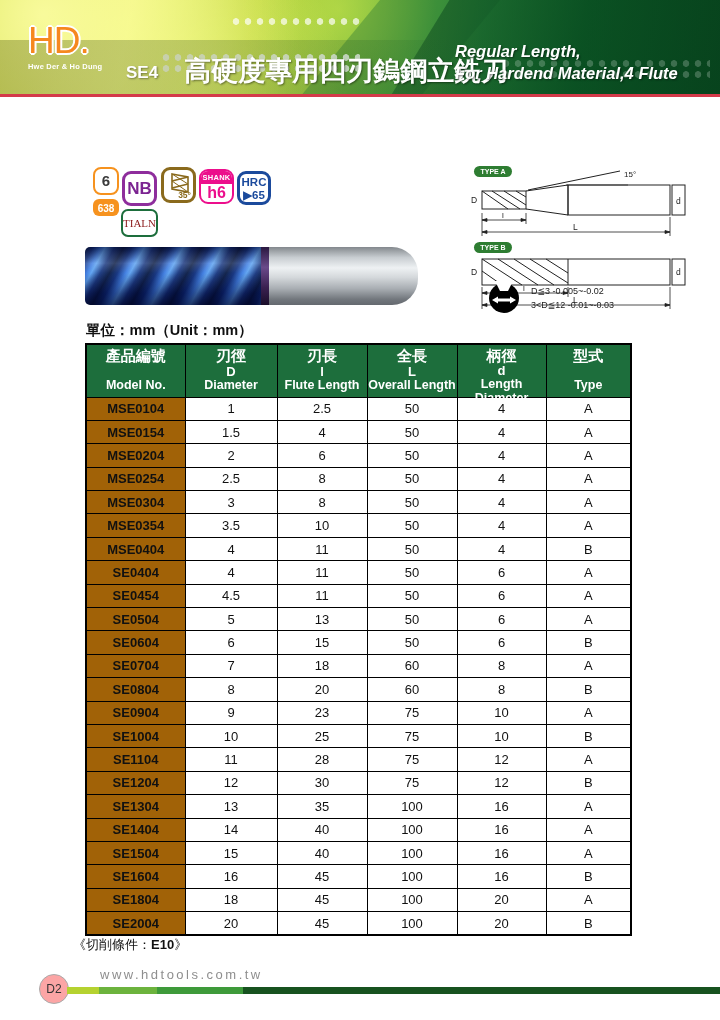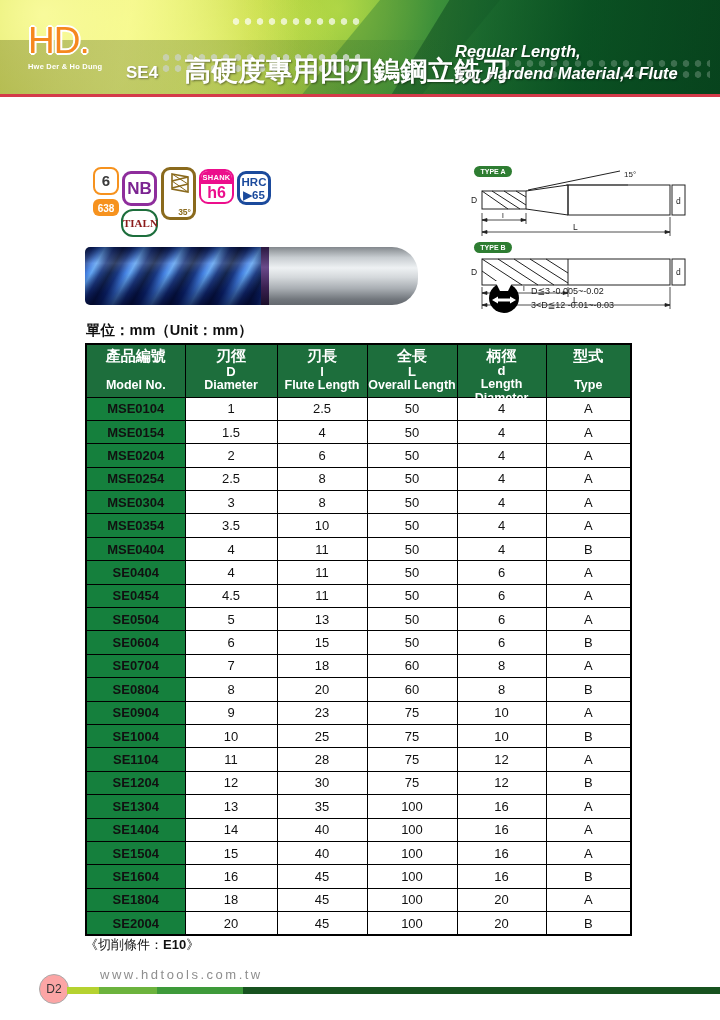--- a/index.html
+++ b/index.html
@@ -61,30 +61,30 @@
   }
 
   
   .badge { position:absolute; border-radius:9px; background:#fff; text-align:center; }
   .b6 { left:93px; top:167px; width:26px; height:28px; border:2px solid #f6921e; border-radius:8px;
         font-size:15px; font-weight:bold; color:#3a3a3a; line-height:24px; }
   .b638 { left:93px; top:199px; width:26px; height:17px; background:#f6921e; border-radius:6px;
         font-size:10px; font-weight:bold; color:#fff; line-height:19px; border:none; }
   .bnb { left:122px; top:171px; width:35px; height:35px; border:3px solid #8e2d9c;
         font-size:17px; font-weight:bold; color:#7b2391; line-height:29px; letter-spacing:0; }
-  .bflute { left:161px; top:167px; width:35px; height:53px; border:3px solid #8a6a1d; color:#8a6a1d; }
+  .bflute { left:161px; top:167px; width:35px; height:36px; border:3px solid #8a6a1d; color:#8a6a1d; }
   .bflute svg { position:absolute; left:4px; top:2px; }
   .bflute .ang { position:absolute; right:2px; bottom:0px; font-size:8.5px; font-weight:bold; }
   .bshank { left:199px; top:169px; width:35px; height:35px; border:2px solid #ec0e8c; overflow:hidden; }
   .bshank .top { background:#ec0e8c; color:#fff; font-size:7.5px; font-weight:bold; height:13px; line-height:13px; letter-spacing:.3px; }
   .bshank .bottom { color:#ec0e8c; font-size:16px; font-weight:bold; line-height:17px; }
   .bhrc { left:237px; top:171px; width:34px; height:34px; border:3px solid #1b4a9c;
         color:#1b4a9c; font-size:11.5px; font-weight:bold; line-height:13px; padding-top:2px; }
-  .btialn { left:121px; top:209px; width:37px; height:28px; border:2px solid #1d6e3c; border-radius:12px;
-        font-family:"Liberation Serif", serif; font-size:11px; font-weight:bold; color:#8b1a1a; line-height:24px; }
+  .btialn { left:121px; top:209px; width:37px; height:28px; border:2px solid #1d6e3c; border-radius:7px;
+        font-family:"Liberation Serif", serif; font-size:11px; font-weight:normal; color:#8b1a1a; line-height:24px; }
 
   
   .tool { position:absolute; left:85px; top:247px; width:333px; height:58px; }
   .tool .flutes {
     position:absolute; left:0; top:0; width:180px; height:58px;
     background:
       linear-gradient(to bottom, rgba(0,0,30,.55) 0%, rgba(255,255,255,.18) 28%, rgba(255,255,255,.05) 45%, rgba(0,0,40,.45) 80%, rgba(0,0,30,.65) 100%),
       repeating-linear-gradient(119deg, #081a44 0px, #0e2f7e 7px, #3a7ae0 14px, #5aa0f0 18px, #16357e 26px, #081a44 34px);
     border-radius:5px 0 0 5px;
   }
@@ -108,25 +108,25 @@
   
   .spec-table-wrap { position:absolute; left:85px; top:343px; }
   table.spec { border-collapse:collapse; border:2px solid #000; table-layout:fixed; }
   table.spec th, table.spec td { border:1px solid #000; text-align:center; padding:0; }
   table.spec th { background:#1d6e3c; color:#ffffff; height:53px; vertical-align:middle; }
   .th-inner { display:flex; flex-direction:column; justify-content:space-between; height:49px; padding:2px 0 3px; }
   .h-zh { font-size:15px; font-weight:bold; line-height:16px; }
   .h-sym { font-size:13px; font-weight:bold; line-height:13px; min-height:13px; }
   .h-en { font-size:12.5px; font-weight:bold; line-height:14px; }
   table.spec td { height:23.4px; font-size:13px; color:#111; background:#fff; }
-  table.spec td.model { background:#15803d; font-weight:bold; font-size:13px; }
+  table.spec td.model { background:#a16207; font-weight:bold; font-size:13px; }
   .c0{width:99px;} .c1{width:92px;} .c2{width:90px;} .c3{width:90px;} .c4{width:89px;} .c5{width:85px;}
 
   
-  .footnote { position:absolute; left:85px; top:936px; font-size:13px; color:#111; }
+  .footnote { position:absolute; left:73px; top:936px; font-size:13px; color:#111; }
   .footnote .code { font-weight:bold; }
 
   
   .page-circle {
     position:absolute; left:39px; top:974px; width:30px; height:30px;
     border:1px solid #aaa; border-radius:50%; background:#fca5a5;
     font-size:12px; color:#333; text-align:center; line-height:28px;
   }
   .footer-url { position:absolute; left:100px; top:967px; font-size:13px; color:#8e8e8e; letter-spacing:2.5px; }
   .footer-bar { position:absolute; left:67px; top:987px; width:653px; height:7px; display:flex; }

